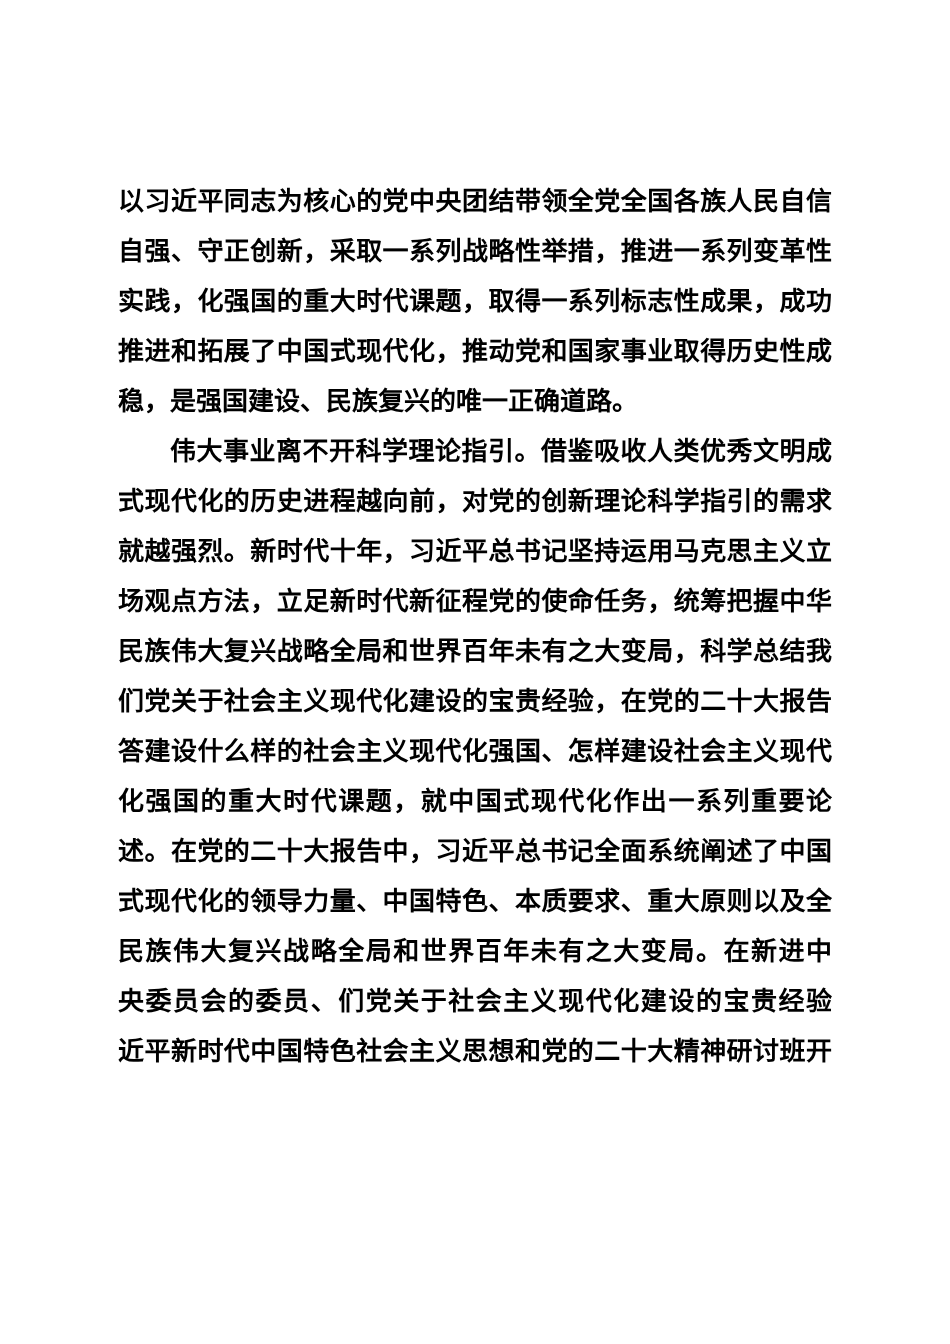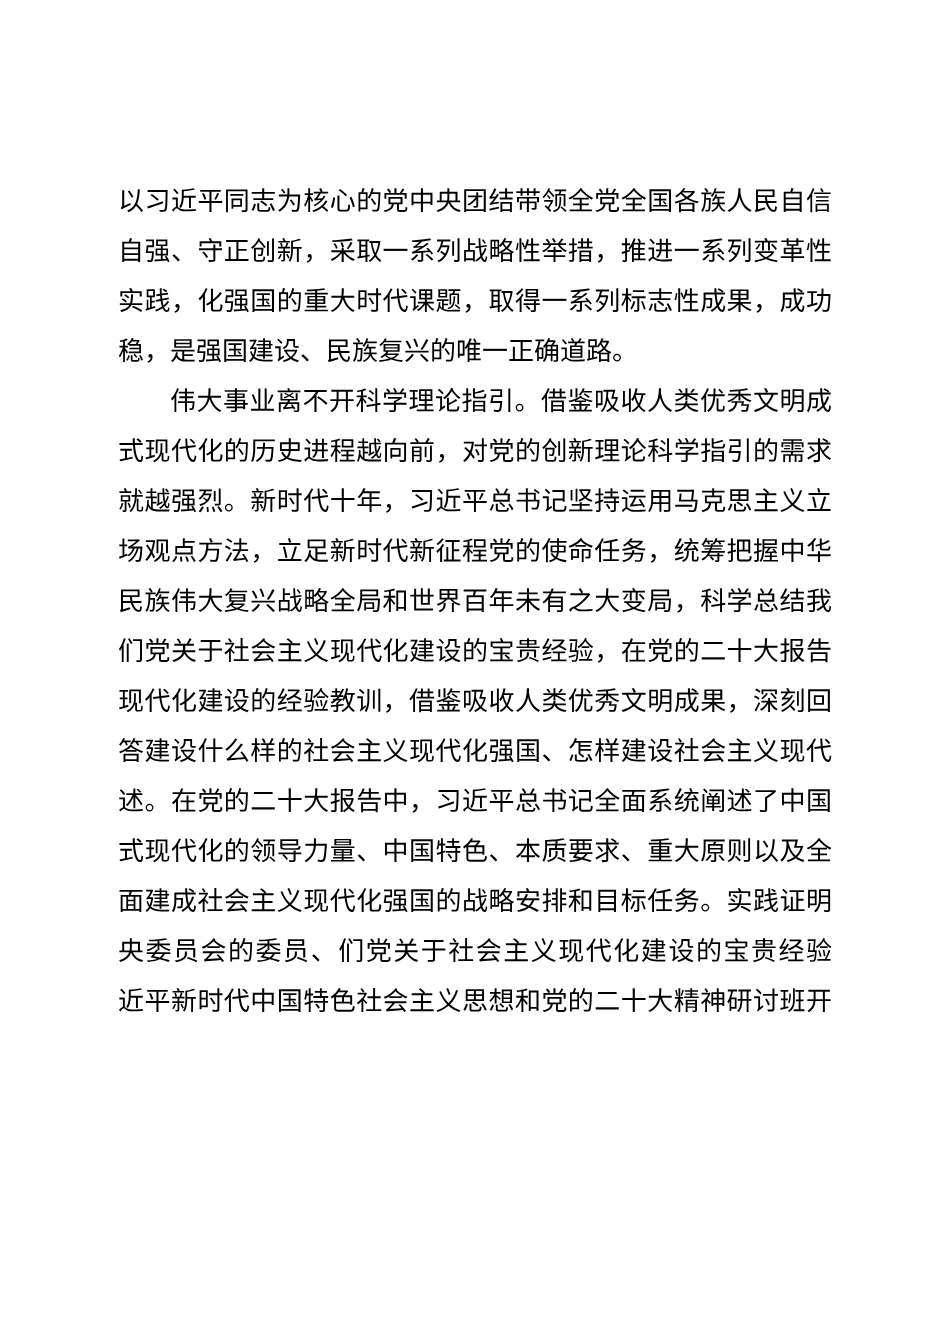--- a/index.html
+++ b/index.html
@@ -20,20 +20,21 @@
   .doc-body {
     position: absolute;
     left: 118px;
     top: 176px;
     width: 714px;
     color: #000000;
   }
   .paragraph {
     margin: 0;
     padding: 0;
+    font-weight: bold;
   }
   .line {
     height: 50px;
     line-height: 50px;
     font-size: 26px;
     letter-spacing: 0;
     color: #000000;
     text-align: justify;
     text-align-last: justify;
     text-justify: inter-character;
@@ -51,31 +52,32 @@
 </head>
 <body style="background: rgb(255, 255, 255);">
 
 <div class="page">
   <div class="doc-body" style="color: rgb(0, 0, 0);">
 
   <div class="paragraph">
         <div class="line" style="">以习近平同志为核心的党中央团结带领全党全国各族人民自信</div>
         <div class="line" style="">自强、守正创新，采取一系列战略性举措，推进一系列变革性</div>
         <div class="line" style="">实践，化强国的重大时代课题，取得一系列标志性成果，成功</div>
+        <div class="line" style="">推进和拓展了中国式现代化，推动党和国家事业取得历史性成</div>
         <div class="line last-left" style="">稳，是强国建设、民族复兴的唯一正确道路。</div>
       </div>
       <div class="paragraph">
         <div class="line indent" style="">伟大事业离不开科学理论指引。借鉴吸收人类优秀文明成果</div>
         <div class="line" style="">式现代化的历史进程越向前，对党的创新理论科学指引的需求</div>
         <div class="line" style="">就越强烈。新时代十年，习近平总书记坚持运用马克思主义立</div>
         <div class="line" style="">场观点方法，立足新时代新征程党的使命任务，统筹把握中华</div>
         <div class="line" style="">民族伟大复兴战略全局和世界百年未有之大变局，科学总结我</div>
         <div class="line" style="">们党关于社会主义现代化建设的宝贵经验，在党的二十大报告中</div>
-        <div class="line" style="">现代化建设的经验教训，借鉴吸收人类优秀文明成果，深刻回</div>
         <div class="line" style="">答建设什么样的社会主义现代化强国、怎样建设社会主义现代</div>
+        <div class="line" style="">化强国的重大时代课题，就中国式现代化作出一系列重要论</div>
         <div class="line" style="">述。在党的二十大报告中，习近平总书记全面系统阐述了中国</div>
         <div class="line" style="">式现代化的领导力量、中国特色、本质要求、重大原则以及全</div>
-        <div class="line" style="">面建成社会主义现代化强国的战略安排和目标任务。实践证明</div>
+        <div class="line" style="">民族伟大复兴战略全局和世界百年未有之大变局。在新进中</div>
         <div class="line" style="">央委员会的委员、们党关于社会主义现代化建设的宝贵经验</div>
         <div class="line" style="">近平新时代中国特色社会主义思想和党的二十大精神研讨班开</div>
       </div>
     </div>
 </div>
 
 </body></html>

